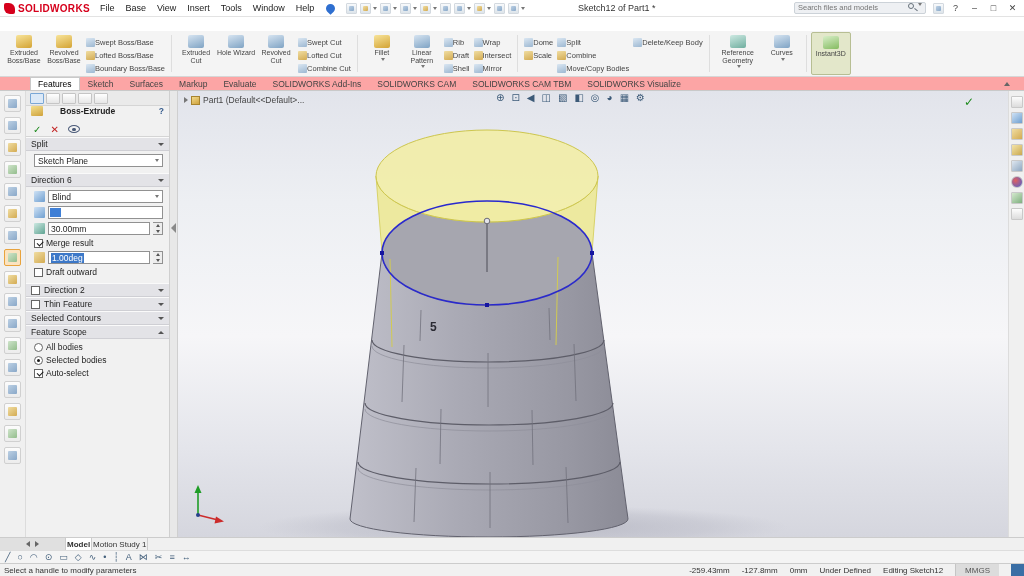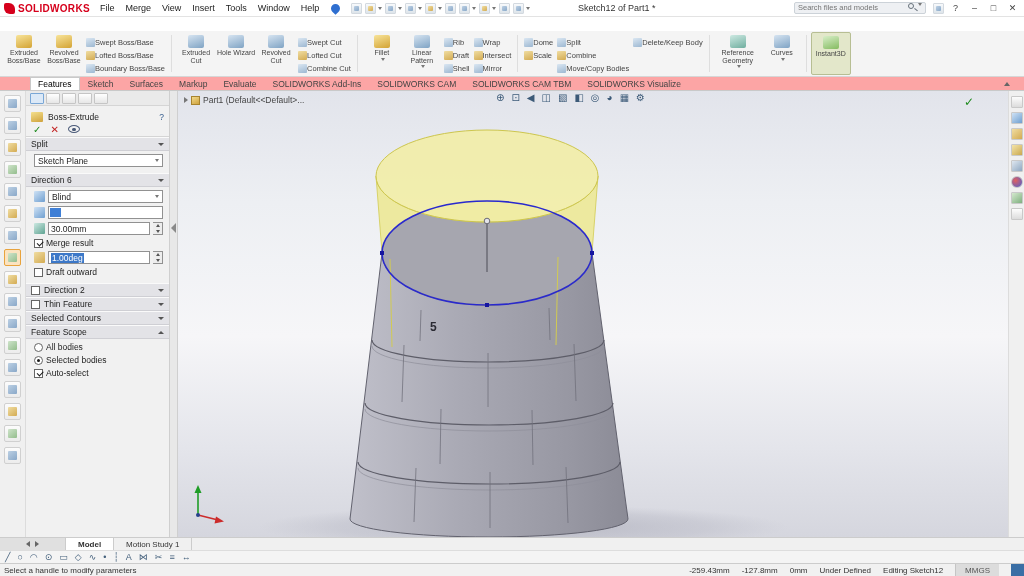--- a/index.html
+++ b/index.html
@@ -60,21 +60,21 @@
 .lsic::after{content:"";position:absolute;inset:3px;border-radius:1px;background:linear-gradient(140deg,#bcd0e4,#89a8c8)}
 .lsic:nth-child(3n)::after{background:linear-gradient(140deg,#f0dda2,#d3ab52)}
 .lsic:nth-child(4n)::after{background:linear-gradient(140deg,#cfe4cb,#93bd8c)}
 .lsic.active{border-color:#e8a33d;background:#fbe3c0}
 
 
 .pm{width:144px;background:#f1f1f1;border-right:1px solid #cfcfcf;display:flex;flex-direction:column;font-size:8.5px}
 .pmtabs{height:15px;display:flex;align-items:center;gap:2px;padding:0 4px;background:#eaeaea;border-bottom:1px solid #d5d5d5}
 .pmtab{width:14px;height:11px;border:1px solid #c5c5c5;background:linear-gradient(#fff,#e6e6e6);border-radius:1px;flex:0 0 auto}
 .pmtab.active{border-color:#7aa7d6;background:#dce9f7}
-.pmtitle{height:16px;display:flex;align-items:flex-end;gap:5px;padding:0 5px;font-weight:normal;color:#222}
+.pmtitle{height:16px;display:flex;align-items:flex-start;gap:17px;padding:0 5px;font-weight:bold;color:#222}
 .pmico{width:12px;height:10px;background:linear-gradient(160deg,#f4e08e,#cfa23c);border-radius:1px;flex:0 0 auto}
 .pmhelp{margin-left:auto;color:#335a8c}
 .pmactions{height:15px;display:flex;align-items:center;gap:9px;padding:0 7px;border-bottom:1px solid #d5d5d5}
 .pmok{color:#1c8a1c;font-weight:bold;font-size:10px}
 .pmcancel{color:#c22222;font-weight:bold;font-size:10px}
 .pmeye{width:12px;height:8px;border:1px solid #4a5a78;border-radius:50%;position:relative}
 .pmeye::after{content:"";position:absolute;left:3.5px;top:1.5px;width:3.5px;height:3.5px;border-radius:50%;background:#4a5a78}
 .sec{height:14px;background:#e3e3e7;border-top:1px solid #fafafa;border-bottom:1px solid #cfcfd4;display:flex;align-items:center;gap:4px;padding:0 5px;color:#222;flex:0 0 auto}
 .chev{margin-left:auto;width:0;height:0;border-left:3px solid transparent;border-right:3px solid transparent;border-top:3.5px solid #555}
 .chev.up{border-top:none;border-bottom:3.5px solid #555}
@@ -118,39 +118,39 @@
 .rsic.goldf{background:linear-gradient(140deg,#f4e4a8,#caa94f)}
 .rsic.slate{background:linear-gradient(140deg,#dfe7ef,#8fa8c2)}
 .rsic.ball{border-radius:50%;background:radial-gradient(circle at 35% 35%,#e06060,#4a5fd0)}
 .rsic.greenf{background:linear-gradient(140deg,#d5e9cf,#7fb07f)}
 
 
 .modeltabs{position:absolute;left:0;top:537px;width:1024px;height:13px;background:#f0f0f0;border-top:1px solid #ccc;display:flex;align-items:stretch;font-size:8px}
 .mtscroll{width:66px;background:#e0e0e0;border-right:1px solid #ccc;display:flex;align-items:center;justify-content:center;gap:5px}
 .tl{width:0;height:0;border-top:3px solid transparent;border-bottom:3px solid transparent;border-right:4px solid #666}
 .tr{width:0;height:0;border-top:3px solid transparent;border-bottom:3px solid transparent;border-left:4px solid #666}
-.mtab{padding:0 12px;display:flex;align-items:center;color:#333;border-right:1px solid #ccc;white-space:nowrap}
+.mtab{padding:0 1px;display:flex;align-items:center;color:#333;border-right:1px solid #ccc;white-space:nowrap}
 .mtab.active{background:#fff;font-weight:bold}
 .sketchbar{position:absolute;left:0;top:550px;width:1024px;height:13px;background:#f4f4f4;border-top:1px solid #ddd;display:flex;align-items:center;gap:7px;padding-left:5px;font-size:9px;color:#44607c;line-height:12px}
 .statusbar{position:absolute;left:0;top:563px;width:1024px;height:13px;background:#f1f1f1;border-top:1px solid #ccc;display:flex;align-items:center;font-size:8px;color:#333;padding-left:4px}
 .sbright{margin-left:auto;display:flex;align-items:center;gap:12px}
 .units{background:#dcdcdc;border-left:1px solid #c5c5c5;height:12px;display:flex;align-items:center;padding:0 9px;color:#555}
 .sbsq{width:13px;height:12px;background:#3a6ea5;flex:0 0 auto}
 </style>
 </head>
 <body>
 
 <div class="app">
 
   <div class="titlebar">
     <span class="dslogo"></span>
     <span class="brand">SOLIDWORKS</span>
     <nav class="menus">
       <span>File</span>
-      <span>Merge</span>
+      <span>Base</span>
       <span>View</span>
       <span>Insert</span>
       <span>Tools</span>
       <span>Window</span>
       <span>Help</span>
     </nav>
     <span class="pinic"></span>
     <span class="tbi"></span>
     <span class="tbi warm"></span>
       <b class="car"></b>

